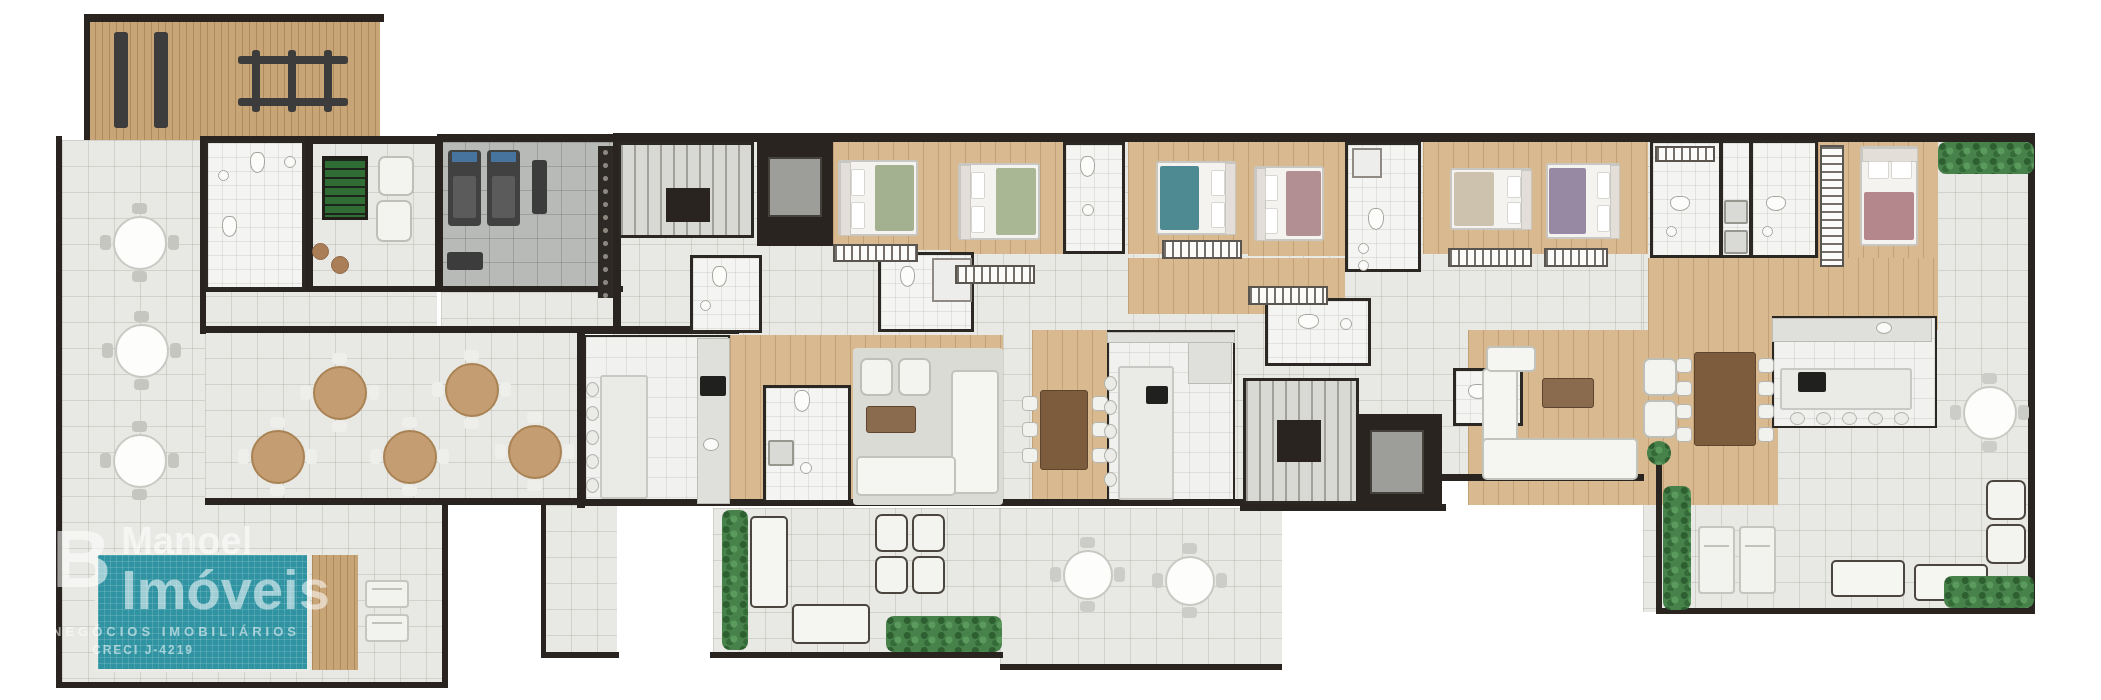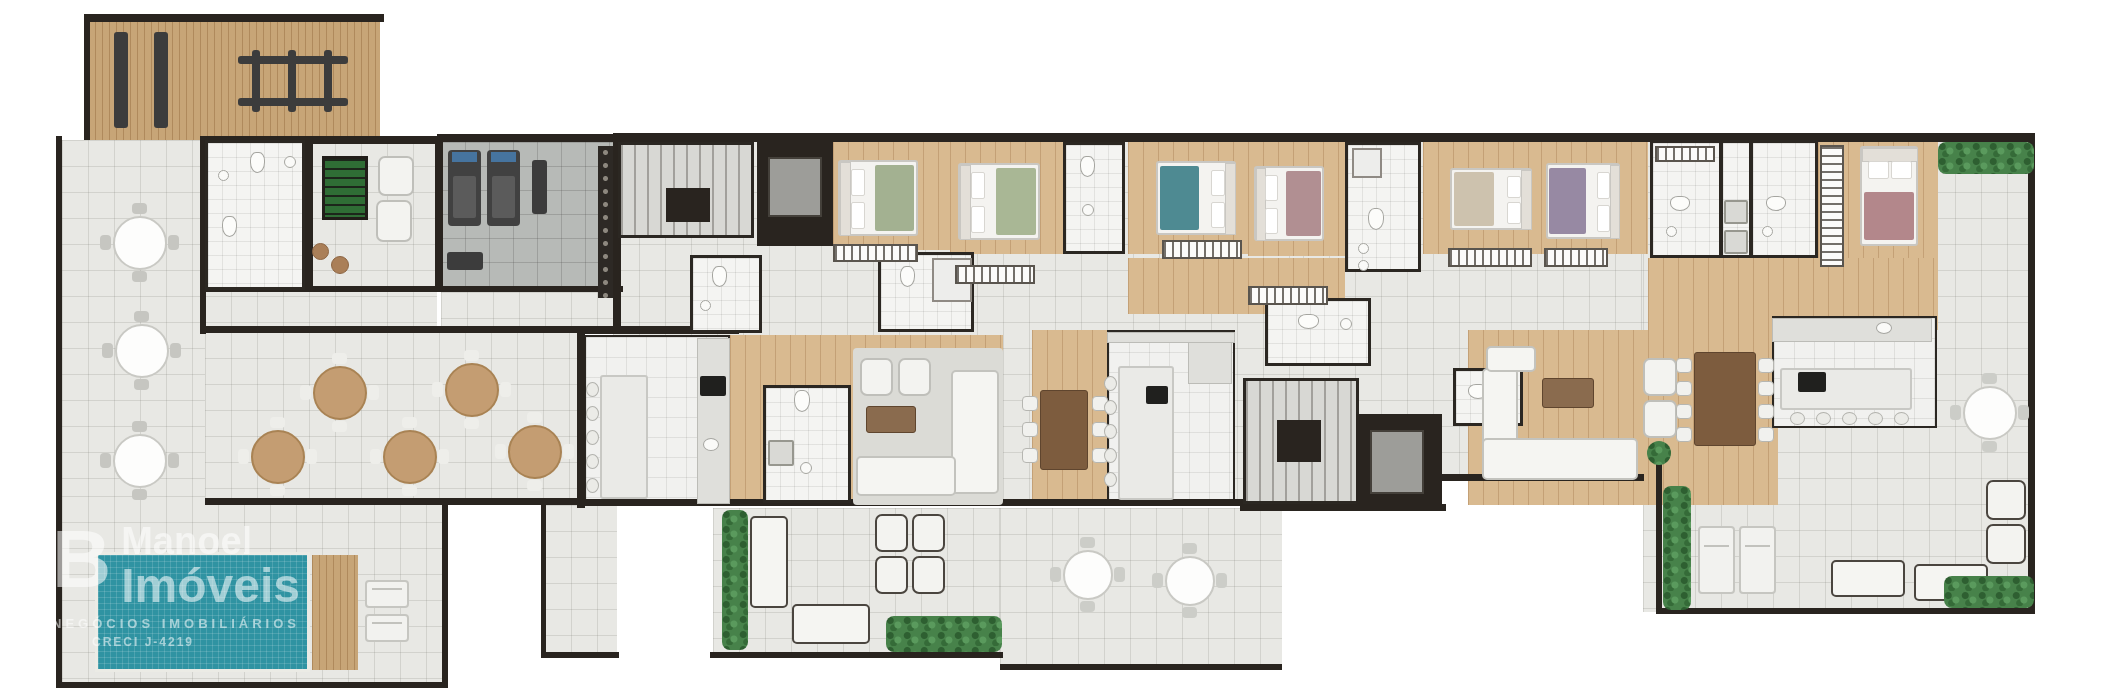--- a/index.html
+++ b/index.html
@@ -46,21 +46,21 @@
   .washer{background:#d9d9d5;border:2px solid #97978f;border-radius:2px}
   .bed{background:#f4f3f0;border:2px solid #c9c7c2;border-radius:3px}
   .bed-h{position:absolute;background:#e3dfd8;border:1px solid #c9c7c2}
   .bed-p{position:absolute;background:#ffffff;border:1px solid #d8d6d1;border-radius:2px}
   .bed-b{position:absolute;border-radius:2px}
   .watermark{position:absolute;left:52px;top:522px;width:340px;color:rgba(255,255,255,.55);z-index:50;pointer-events:none}
   .wm-row{display:flex;align-items:flex-start}
   .wm-logo{font-size:82px;font-weight:bold;line-height:.9;margin-right:10px}
   .wm-brand{display:flex;flex-direction:column}
   .wm-line1{font-size:38px;font-weight:bold;line-height:1.05}
-  .wm-line2{font-size:48px;font-weight:bold;line-height:1.0}
+  .wm-line2{font-size:56px;font-weight:bold;line-height:1.0}
   .wm-tagline{margin-top:6px;font-size:13px;font-weight:bold;letter-spacing:4px;white-space:nowrap}
   .wm-creci{margin-top:4px;margin-left:40px;font-size:12px;font-weight:bold;letter-spacing: 2px}
 </style>
 </head>
 <body>
 
 <div class="plan" id="plan">
   <div class="watermark">
     <div class="wm-row">
       <span class="wm-logo">B</span>

